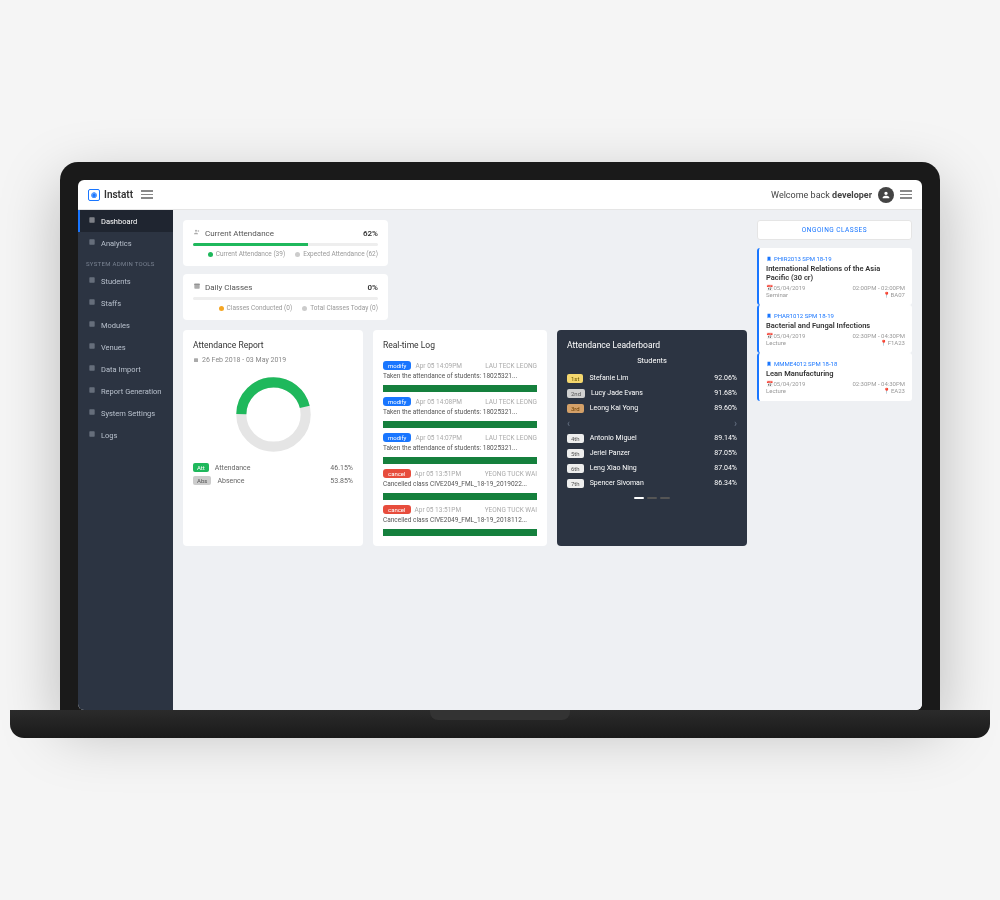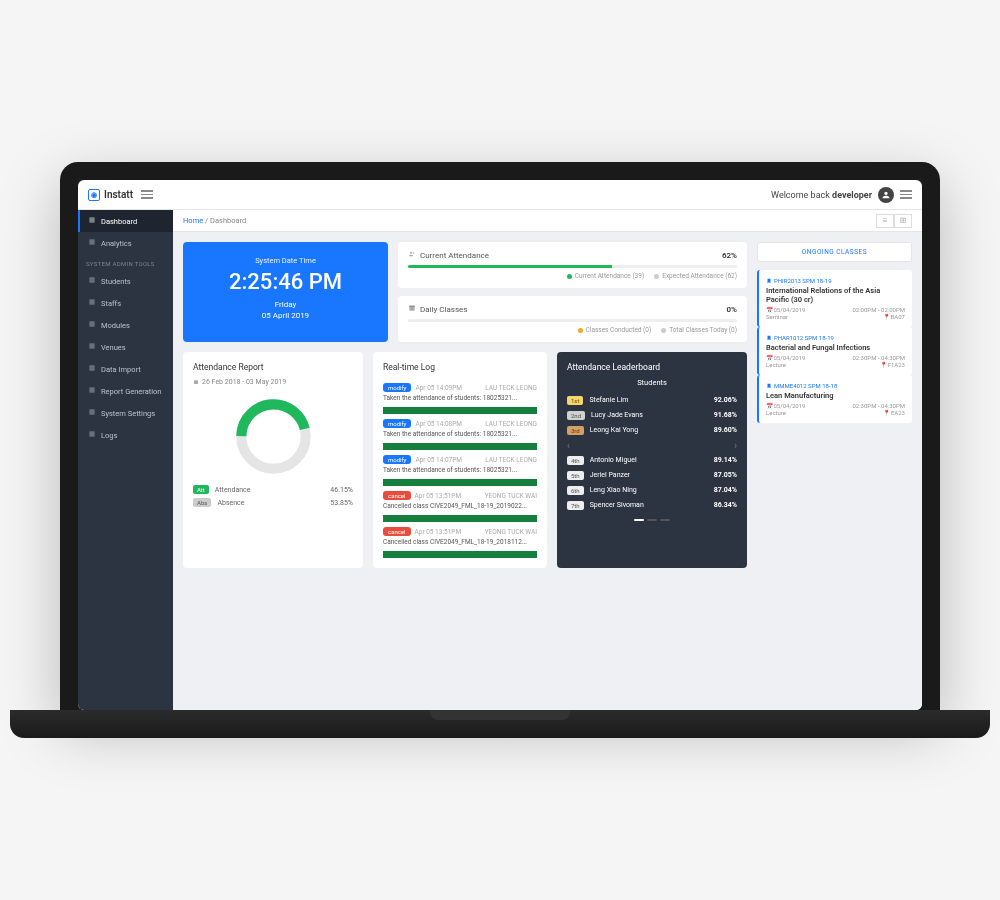--- a/index.html
+++ b/index.html
@@ -76,21 +76,21 @@
 .log-body { color:#555; margin-top:2px;}
 
 .lb-sub { text-align:center; font-size:7.5px; margin-bottom:6px;}
 .lb-row { display:flex; align-items:flex-start; gap:6px; font-size:7px; padding:3px 0;}
 .rank-badge { padding:1px 4px; border-radius:2px; font-size:6px; background:#555;}
 .rank-1 { background:#f5d76e; color:#6b5500;}
 .rank-2 { background:#d0d0d0; color:#555;}
 .rank-3 { background:#d4a068; color:#6b3e00;}
 .rank-other { background:#eee; color:#555;}
 .lb-name { flex:1;}
-.lb-pct { font-weight:700;}
+.lb-pct { font-weight:400;}
 .lb-arrows { display:flex; justify-content:space-between; font-size:10px; color:#6a7588; margin:2px 0;}
 .lb-dots { display:flex; justify-content:center; gap:3px; margin-top:6px;}
 .lb-dots span { width:10px; height:2px; background:#555; border-radius:1px;}
 .lb-dots span.active { background:#fff;}
 
 
 .right-col { display:flex; flex-direction:column; gap:8px;}
 .ongoing-head { background:#fff; border:1px solid #e5e5e5; border-radius:3px; padding:5px; text-align:center; font-size:6.5px; color:#1976ff; letter-spacing:0.5px;}
 .class-card { background:#fff; border-radius:3px; padding:7px; border-left:2px solid #1976ff;}
 .class-code { font-size:6px; color:#1976ff; display:flex; align-items:center; gap:2px;}
@@ -196,42 +196,25 @@
               <div class="sidebar-item">
                 <span><svg class="sb-icon" viewBox="0 0 24 24" fill="currentColor">
                     <rect x="4" y="4" width="16" height="16" rx="2" opacity="0.6"></rect>
                   </svg></span>
                 <span>Logs</span>
               </div>
             </div>
   </div>
 
   <div class="content">
-    <div class="breadcrumb-bar">
-      <div>
-        <a href="#">Home</a>
-        <span>/</span>
-        <span>Dashboard</span>
-      </div>
-      <div class="view-toggles">
-        <div class="view-btn">≡</div>
-        <div class="view-btn">⊞</div>
-      </div>
-    </div>
 
     <div class="dashboard">
       <div class="main-col">
 
         <div class="top-row">
-          <div class="clock-card">
-            <div class="clock-label">System Date Time</div>
-            <div class="clock-time">2:25:46 PM</div>
-            <div class="clock-day">Friday</div>
-            <div class="clock-date">05 April 2019</div>
-          </div>
           <div class="stats-col">
             <div class="stat-card">
               <div class="stat-head">
                 <span><svg class="sb-icon" viewBox="0 0 24 24" fill="#888">
                             <circle cx="9" cy="8" r="3"></circle>
                             <circle cx="16" cy="9" r="2.5"></circle>
                             <path d="M3 18c0-2.5 3-4 6-4s6 1.5 6 4v1H3z"></path>
                           </svg><span>Current Attendance</span></span>
                 <span class="stat-pct">62%</span>
               </div>

